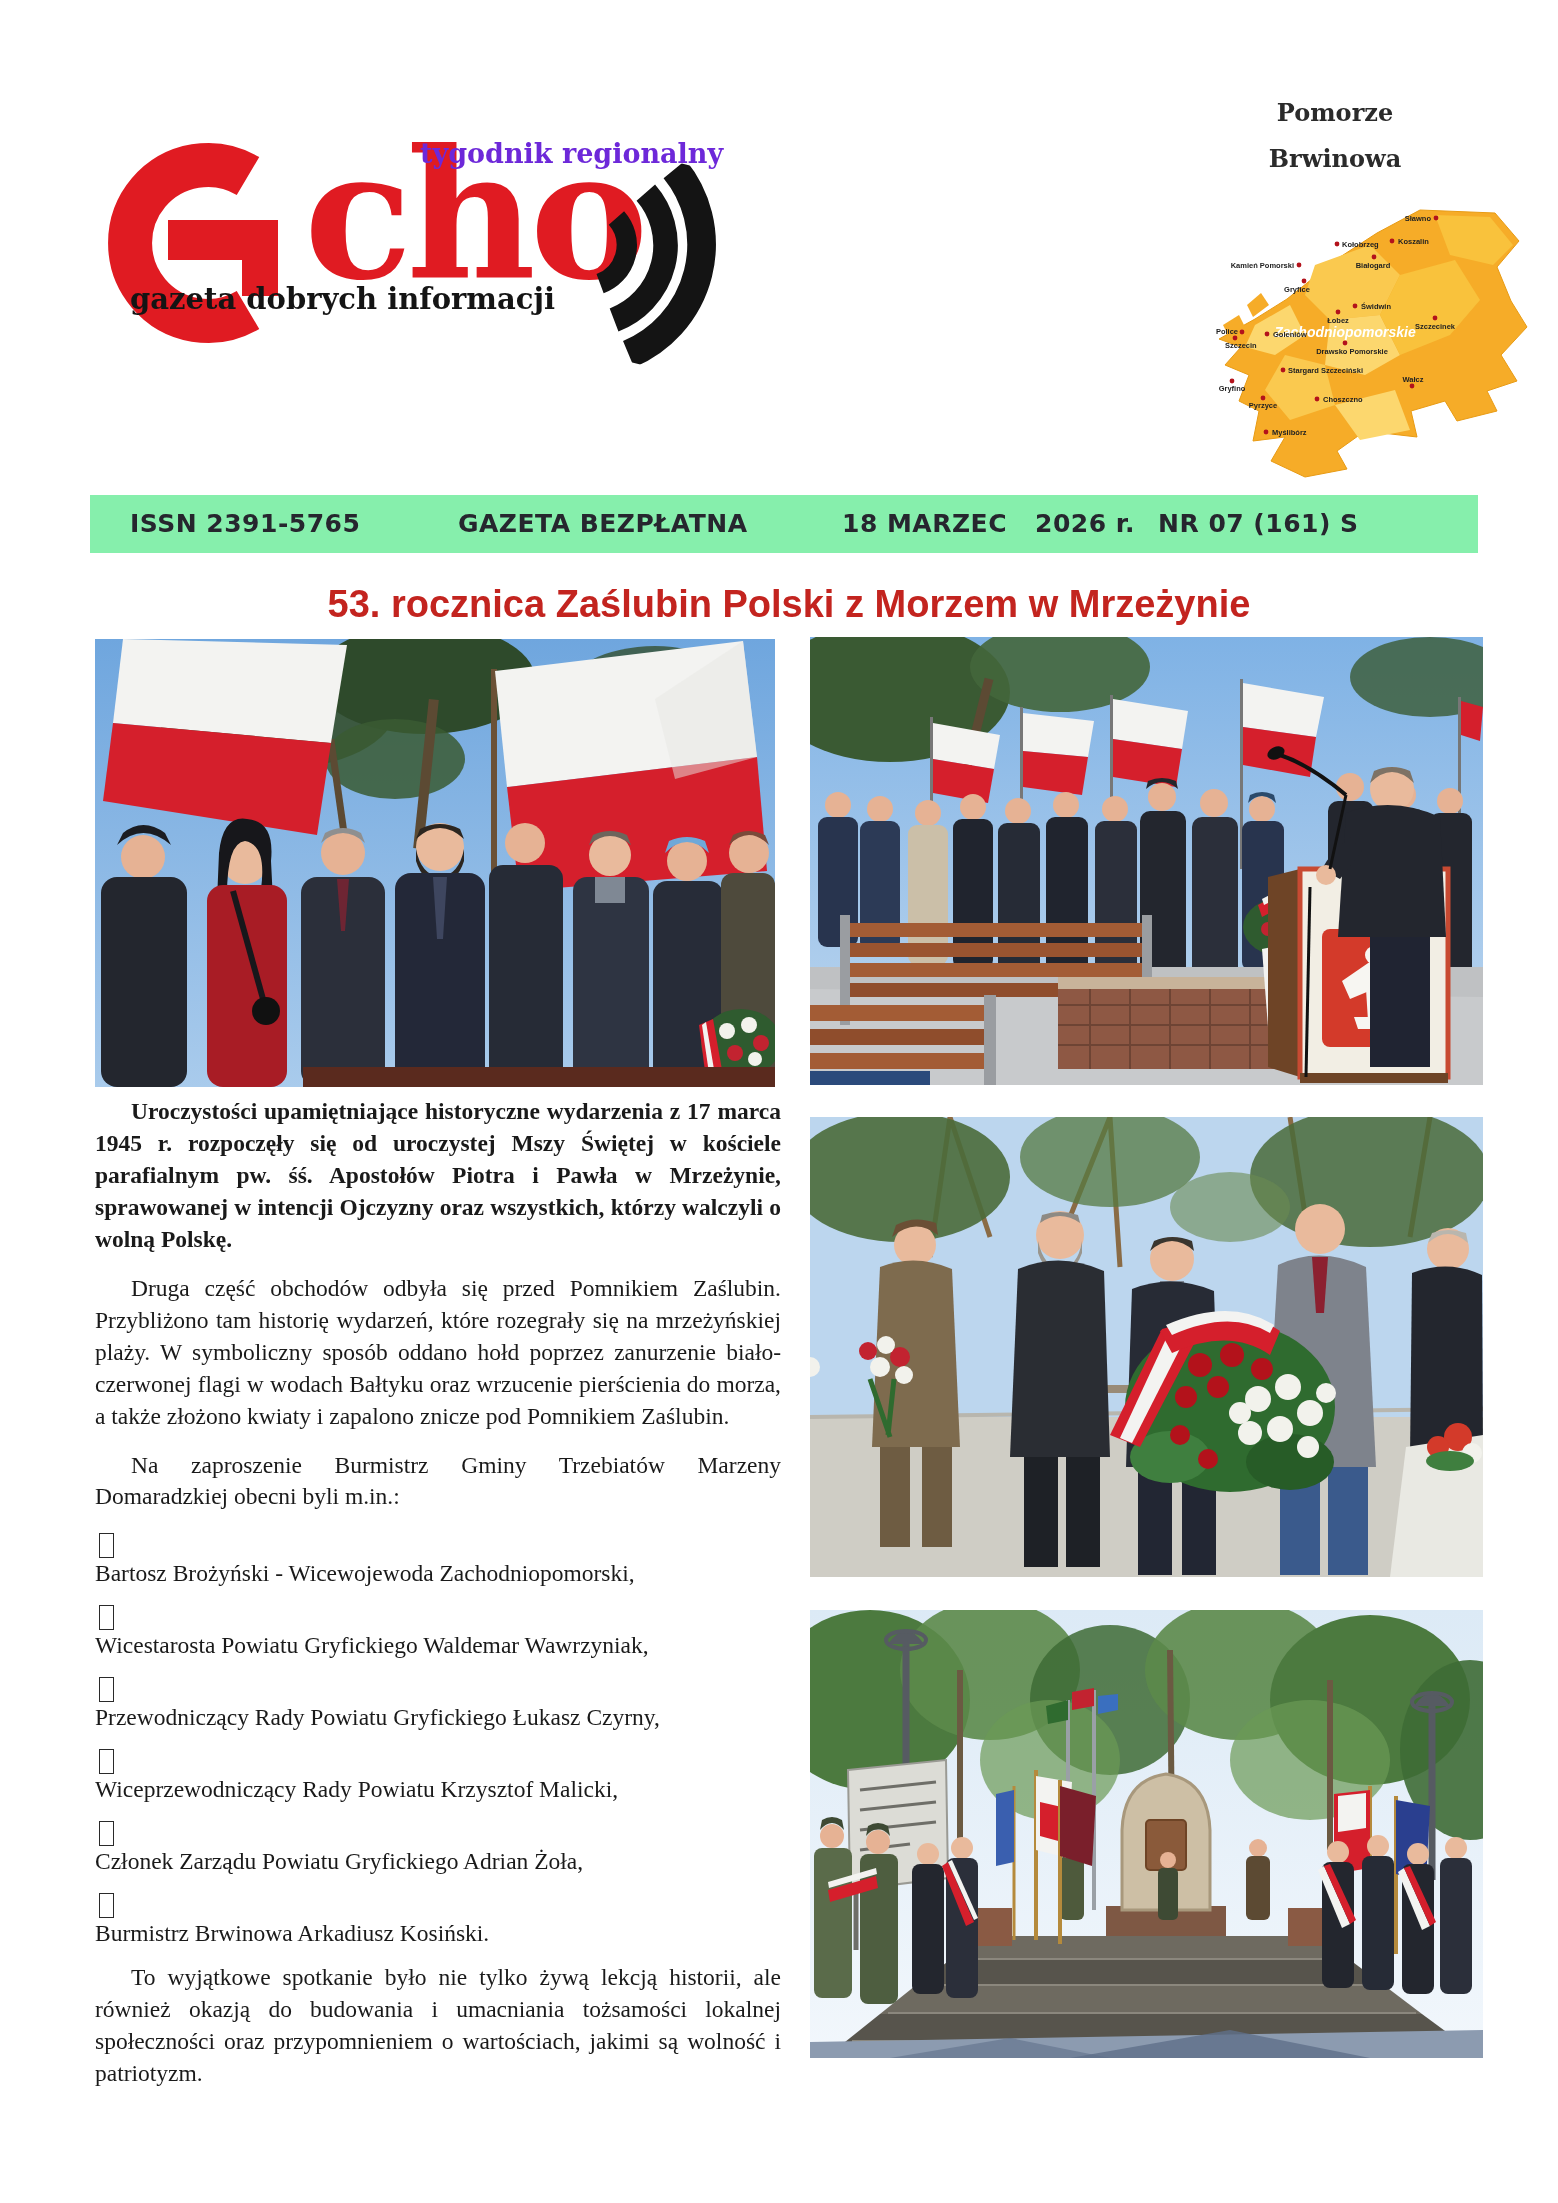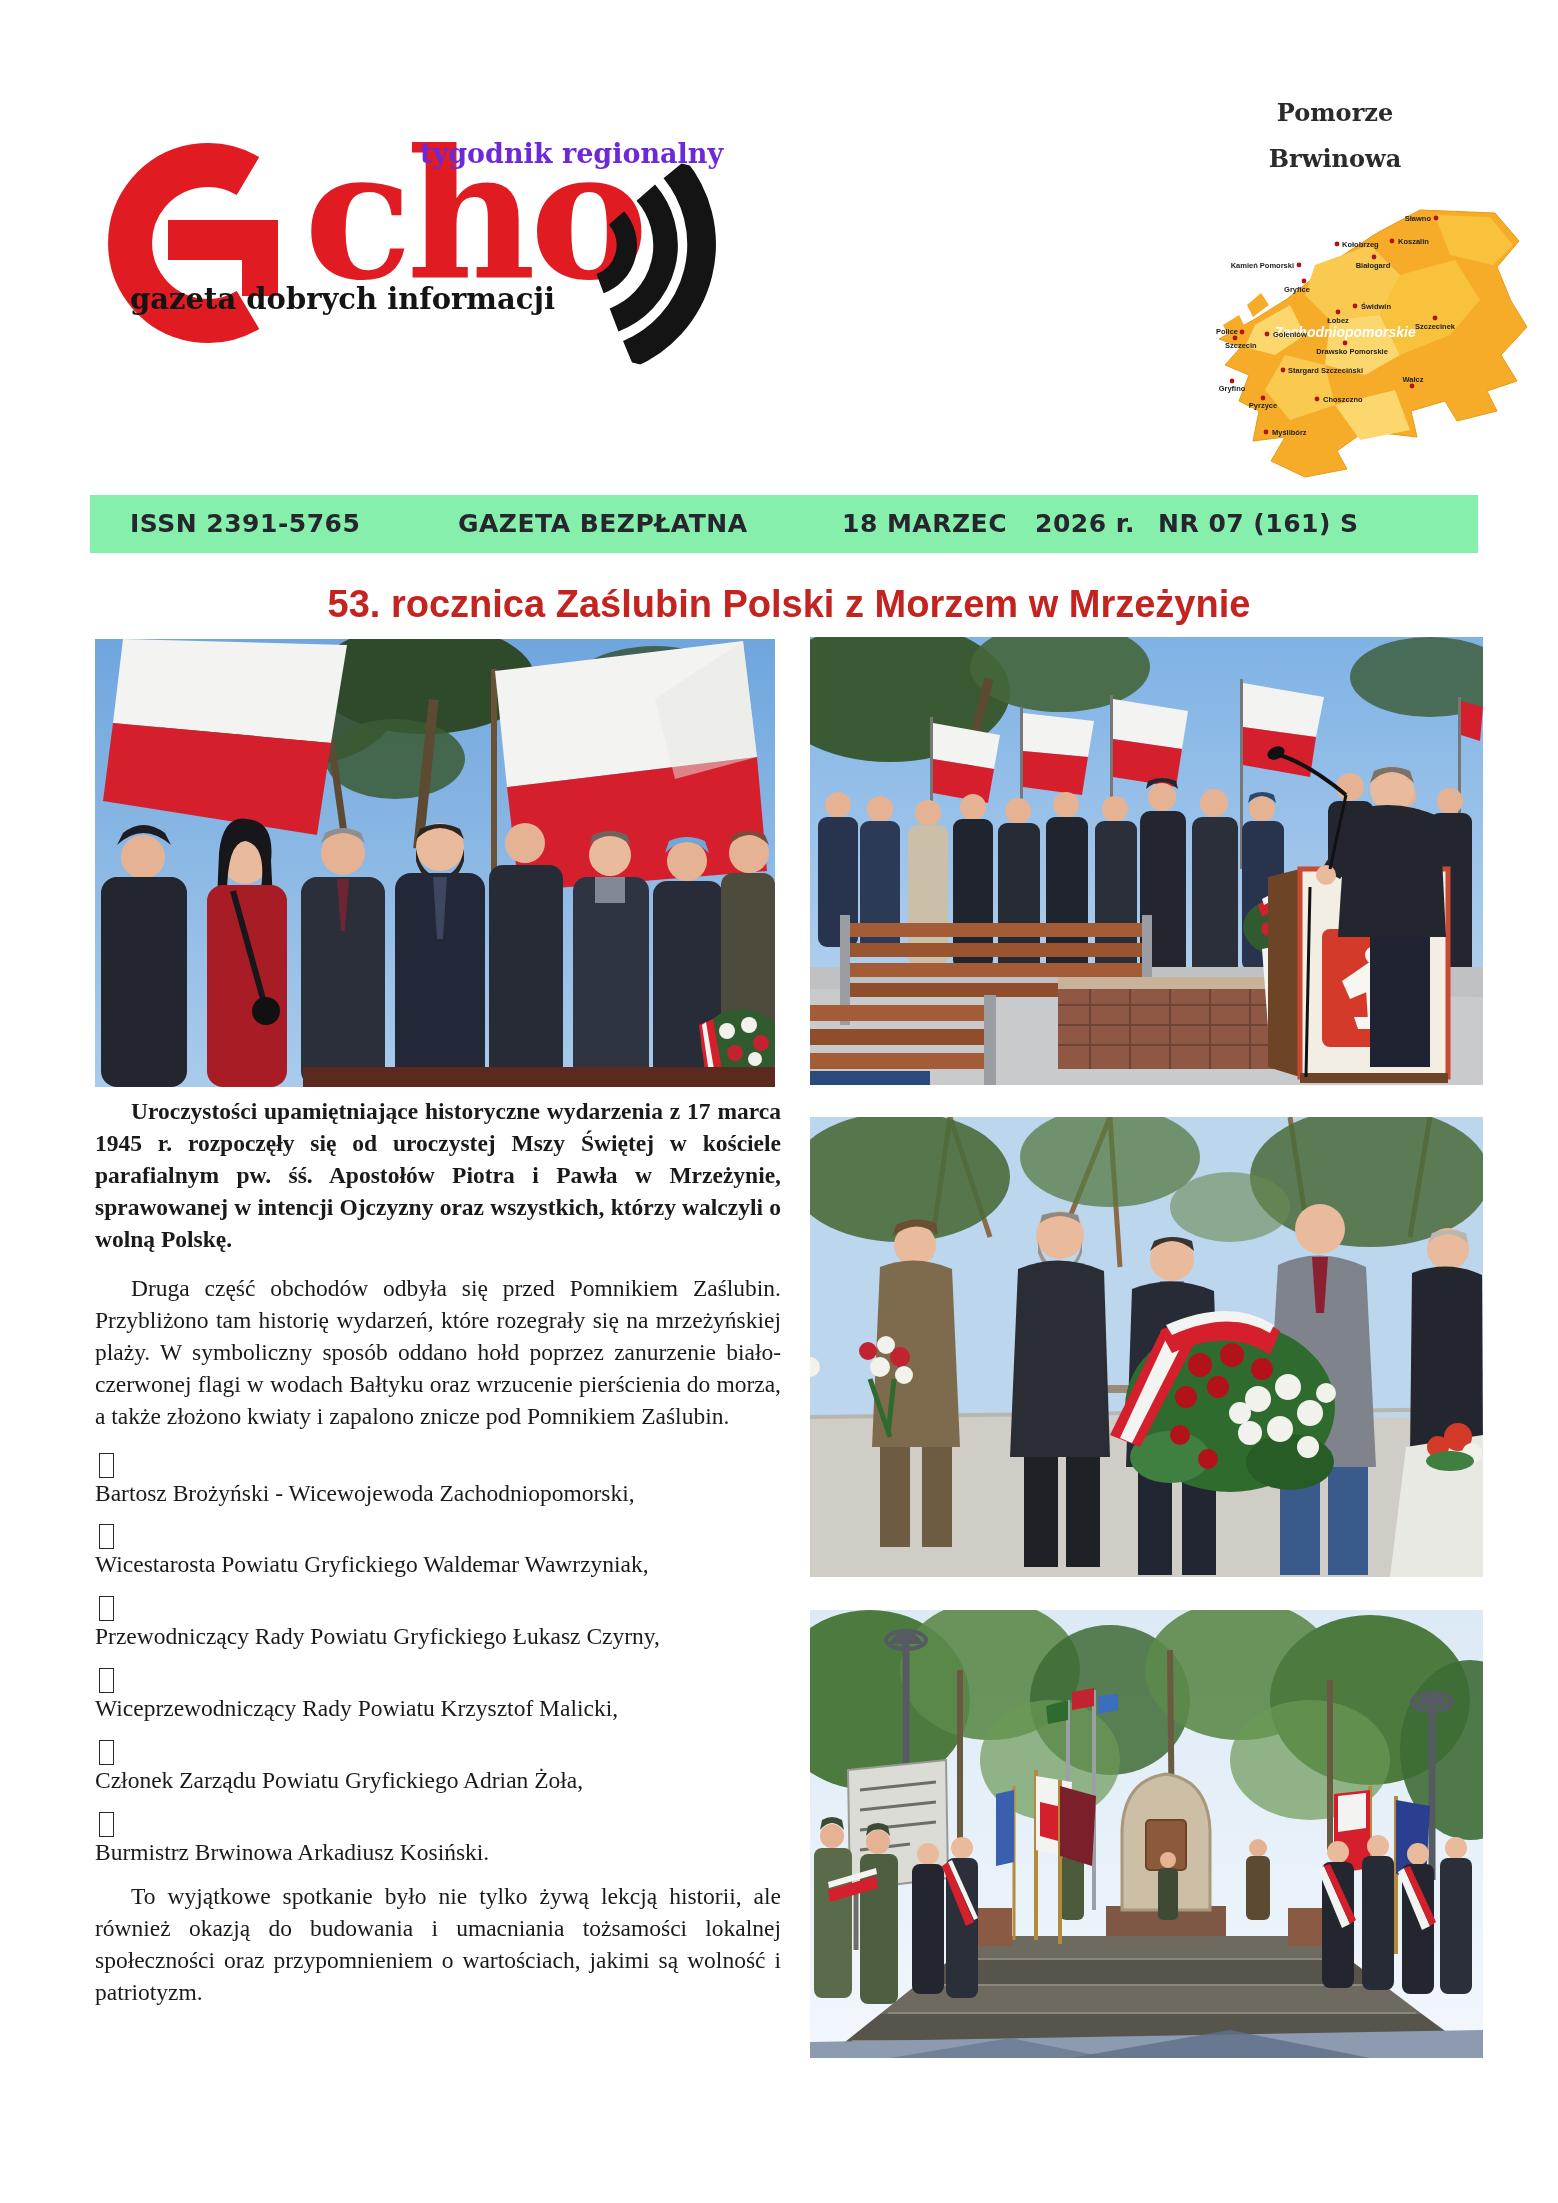--- a/index.html
+++ b/index.html
@@ -367,20 +367,21 @@
     <ellipse cx="466" cy="116" rx="9" ry="6" fill="#111" transform="rotate(-25 466 116)"></ellipse>
     <line x1="536" y1="158" x2="520" y2="232" stroke="#111" stroke-width="3"></line>
     <line x1="500" y1="250" x2="496" y2="440" stroke="#111" stroke-width="3"></line>
   </g>
 </svg>
 </div>
 
 <div class="abs copy">
   <p class="lead">Uroczystości upamiętniające historyczne wydarzenia z 17 marca 1945 r. rozpoczęły się od uroczystej Mszy Świętej w kościele parafialnym pw. śś. Apostołów Piotra i Pawła w Mrzeżynie, sprawowanej w intencji Ojczyzny oraz wszystkich, którzy walczyli o wolną Polskę.</p>
   <p>Druga część obchodów odbyła się przed Pomnikiem Zaślubin. Przybliżono tam historię wydarzeń, które rozegrały się na mrzeżyńskiej plaży. W symboliczny sposób oddano hołd poprzez zanurzenie biało-czerwonej flagi w wodach Bałtyku oraz wrzucenie pierścienia do morza, a także złożono kwiaty i zapalono znicze pod Pomnikiem Zaślubin.</p>
+  <p>Na zaproszenie Burmistrz Gminy Trzebiatów Marzeny Domaradzkiej obecni byli m.in.:</p>
   <div class="guest-list">
     <div class="guest">
         <span class="bullet-box"></span>
         <span>Bartosz Brożyński - Wicewojewoda Zachodniopomorski,</span>
       </div>
     <div class="guest">
         <span class="bullet-box"></span>
         <span>Wicestarosta Powiatu Gryfickiego Waldemar Wawrzyniak,</span>
       </div>
     <div class="guest">

